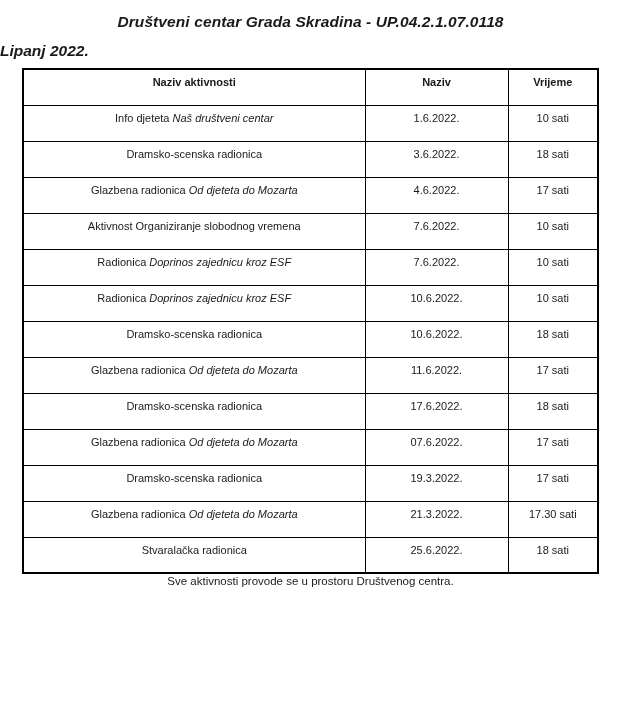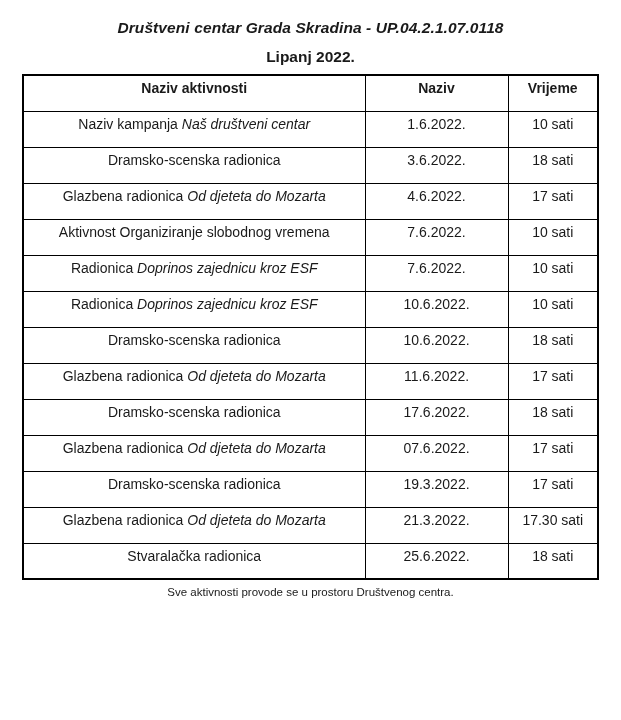--- a/index.html
+++ b/index.html
@@ -9,69 +9,68 @@
     width: 621px;
     height: 720px;
     font-family: "Liberation Sans", sans-serif;
     color: #1a1a1a;
     overflow: hidden;
   }
   .page {
     width: 621px;
     height: 720px;
     box-sizing: border-box;
-    padding-top: 18px;
+    padding-top: 12px;
   }
   .doc-title {
     text-align: center;
     font-weight: bold;
     font-style: italic;
     font-size: 15.5px;
     line-height: 19px;
     margin: 0 0 11px 0;
     letter-spacing: 0.1px;
   }
   .doc-subtitle {
-    text-align: center;
     font-weight: bold;
     font-size: 15.5px;
     line-height: 18px;
     margin: 0 0 8px 0;
+    font-style: italic;
   }
   table.schedule {
     border-collapse: collapse;
     table-layout: fixed;
     margin: 0 auto;
     width: 575px;
     border: 2px solid #000;
   }
   table.schedule th,
   table.schedule td {
     border: 1px solid #000;
     box-sizing: border-box;
     height: 36px;
     vertical-align: top;
     text-align: center;
     padding: 4px 4px 0 4px;
-    font-size: 14px;
+    font-size: 11px;
     line-height: 17px;
     overflow: hidden;
     white-space: nowrap;
   }
   table.schedule th {
     font-weight: bold;
   }
   col.c-activity { width: 342px; }
   col.c-date     { width: 143px; }
   col.c-time     { width: 90px;  }
   .doc-footer {
     text-align: center;
     font-size: 11.5px;
     line-height: 14px;
-    margin-top: 5px;
     color: #1a1a1a;
   }
   em { }
 </style>
 </head>
 <body>
 
 <div class="page">
 
   <div class="doc-title">Društveni centar Grada Skradina - UP.04.2.1.07.0118</div>
@@ -86,21 +85,21 @@
     </colgroup>
     <thead>
       <tr>
         <th>Naziv aktivnosti</th>
         <th>Naziv</th>
         <th>Vrijeme</th>
       </tr>
     </thead>
     <tbody>
         <tr>
-          <td><span>Naziv kampanja </span><em>Naš društveni centar</em></td>
+          <td><span>Info djeteta </span><em>Naš društveni centar</em></td>
           <td>1.6.2022.</td>
           <td>10 sati</td>
         </tr>
         <tr>
           <td><span>Dramsko-scenska radionica</span></td>
           <td>3.6.2022.</td>
           <td>18 sati</td>
         </tr>
         <tr>
           <td><span>Glazbena radionica </span><em>Od djeteta do Mozarta</em></td>

